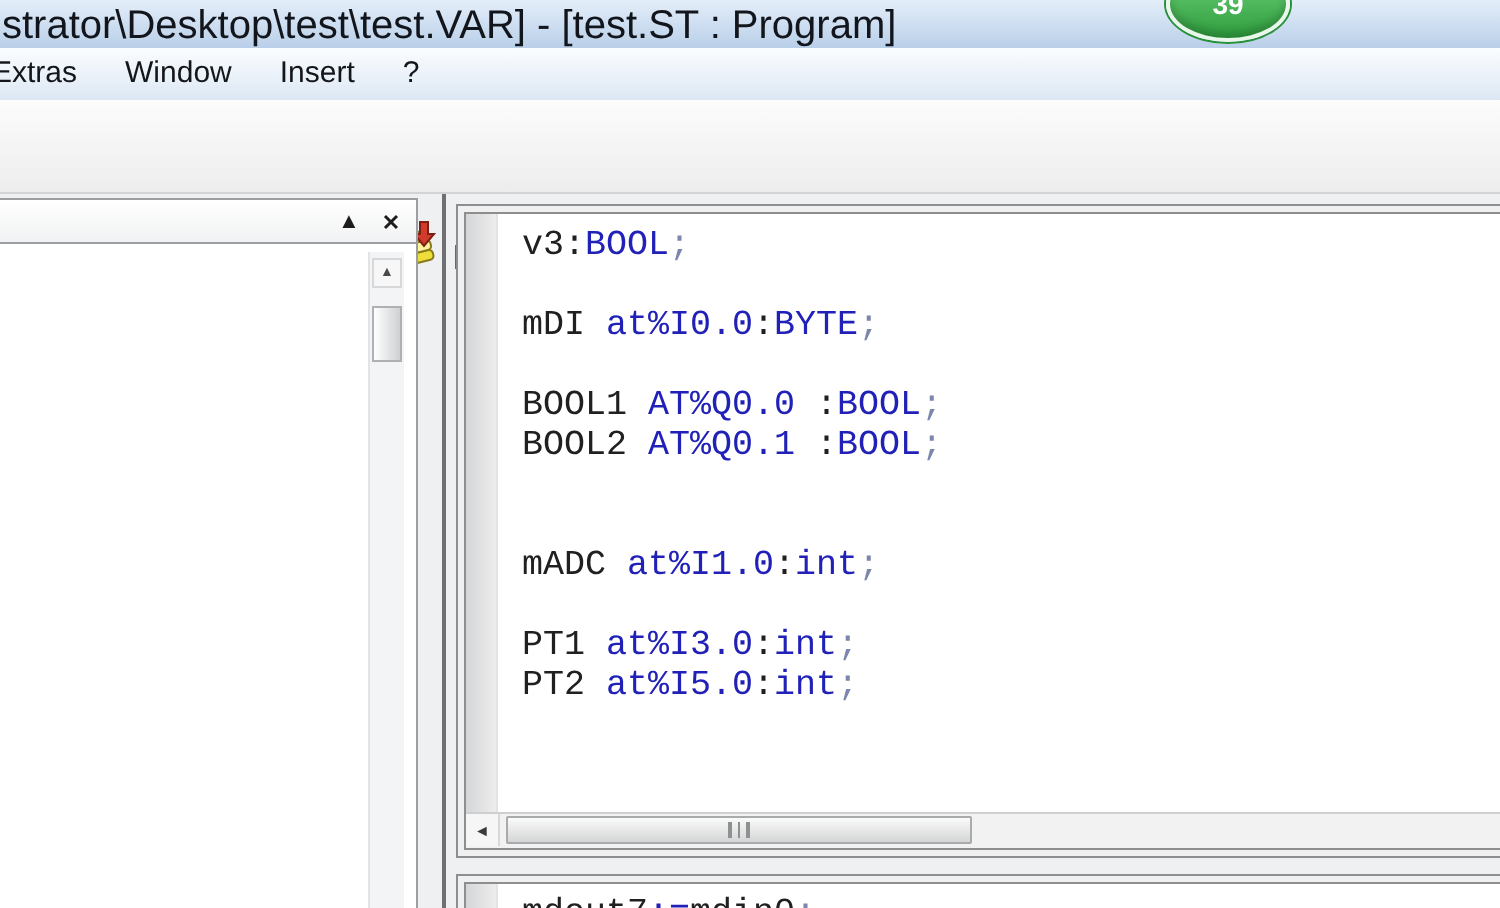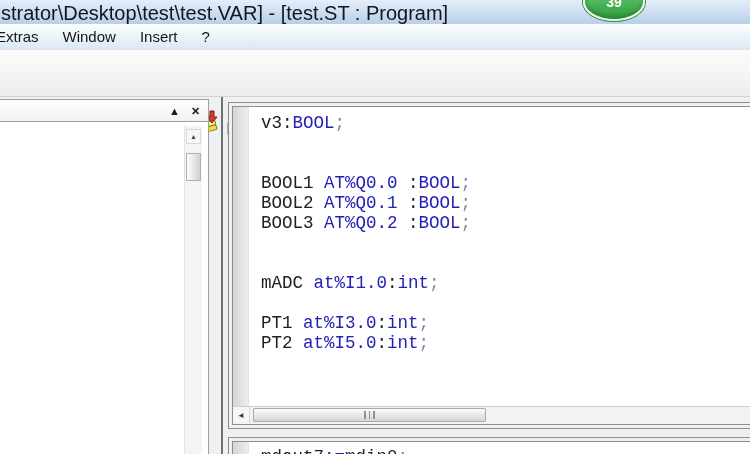--- a/index.html
+++ b/index.html
@@ -282,24 +282,24 @@
 
   <div class="splitter"></div>
 
   <div class="pane" style="left:228px;top:102px;width:522px;height:327px;">
     <div class="pane-inner">
       <div class="ed-row">
         <div class="gutter"></div>
         <div class="code">
             <div class="cl"><span class="sg-id">v3:</span><span class="sg-kw">BOOL</span><span class="sg-pu">;</span></div>
             <div class="cl">&nbsp;</div>
+            <div class="cl"><span class="sg-id">mDI </span><span class="sg-kw">at%I0.0</span><span class="sg-id">:</span><span class="sg-kw">BYTE</span><span class="sg-pu">;</span></div>
             <div class="cl">&nbsp;</div>
             <div class="cl"><span class="sg-id">BOOL1 </span><span class="sg-kw">AT%Q0.0</span><span class="sg-id"> :</span><span class="sg-kw">BOOL</span><span class="sg-pu">;</span></div>
             <div class="cl"><span class="sg-id">BOOL2 </span><span class="sg-kw">AT%Q0.1</span><span class="sg-id"> :</span><span class="sg-kw">BOOL</span><span class="sg-pu">;</span></div>
-            <div class="cl"><span class="sg-id">BOOL3 </span><span class="sg-kw">AT%Q0.2</span><span class="sg-id"> :</span><span class="sg-kw">BOOL</span><span class="sg-pu">;</span></div>
             <div class="cl">&nbsp;</div>
             <div class="cl">&nbsp;</div>
             <div class="cl"><span class="sg-id">mADC </span><span class="sg-kw">at%I1.0</span><span class="sg-id">:</span><span class="sg-kw">int</span><span class="sg-pu">;</span></div>
             <div class="cl">&nbsp;</div>
             <div class="cl"><span class="sg-id">PT1 </span><span class="sg-kw">at%I3.0</span><span class="sg-id">:</span><span class="sg-kw">int</span><span class="sg-pu">;</span></div>
             <div class="cl"><span class="sg-id">PT2 </span><span class="sg-kw">at%I5.0</span><span class="sg-id">:</span><span class="sg-kw">int</span><span class="sg-pu">;</span></div>
           </div>
       </div>
       <div class="hscroll">
         <div class="hs-btn">◄</div>

